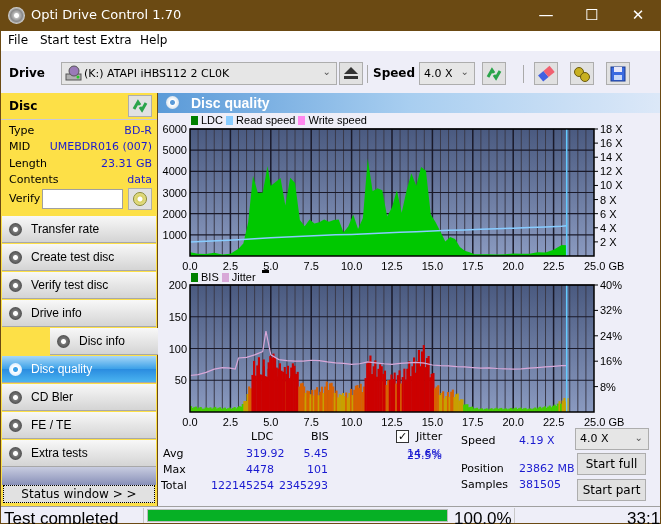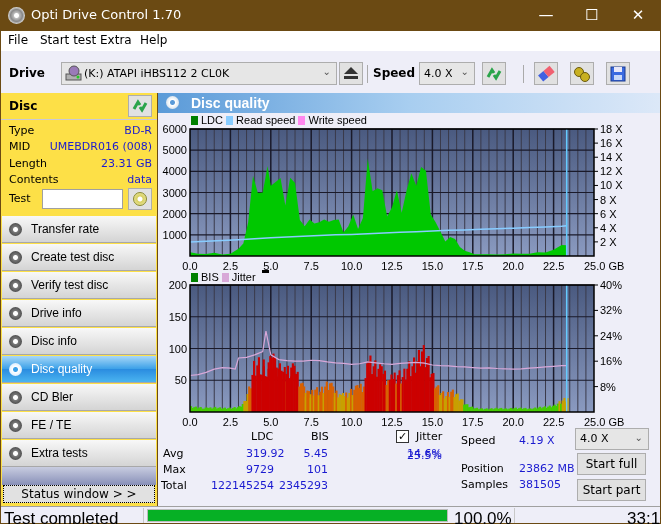--- a/index.html
+++ b/index.html
@@ -138,32 +138,32 @@
         </svg>
       </div>
     </div>
     <div class="disc-sep"></div>
     <div class="info-row" style="top:31px;">
       <span class="k">Type</span>
       <span class="v">BD-R</span>
     </div>
     <div class="info-row" style="top:47px;">
       <span class="k">MID</span>
-      <span class="v">UMEBDR016 (008)</span>
+      <span class="v">UMEBDR016 (007)</span>
     </div>
     <div class="info-row" style="top:64px;">
       <span class="k">Length</span>
       <span class="v">23.31 GB</span>
     </div>
     <div class="info-row" style="top:80px;">
       <span class="k">Contents</span>
       <span class="v">data</span>
     </div>
     <div class="info-row" style="top:99px;width:40px;">
-      <span class="k">Test</span>
+      <span class="k">Verify</span>
     </div>
     <input class="label-input" value="" style="">
     <div class="label-btn">
       <div class="cd"></div>
     </div>
 
     <div class="nav" style="top:123px;">
       <span class="ico"></span>
       <span class="txt">Transfer rate</span>
     </div>
@@ -172,21 +172,21 @@
       <span class="txt">Create test disc</span>
     </div>
     <div class="nav" style="top:179px;">
       <span class="ico"></span>
       <span class="txt">Verify test disc</span>
     </div>
     <div class="nav" style="top:207px;">
       <span class="ico"></span>
       <span class="txt">Drive info</span>
     </div>
-    <div class="nav" style="top:235px;">
+    <div class="nav" style="top:235px;margin-left:48px;">
       <span class="ico"></span>
       <span class="txt">Disc info</span>
     </div>
     <div class="nav active" style="top:263px;">
       <span class="ico"></span>
       <span class="txt">Disc quality</span>
     </div>
     <div class="nav" style="top:291px;">
       <span class="ico"></span>
       <span class="txt">CD Bler</span>
@@ -683,21 +683,21 @@
     <div class="stats" style="left:153px;top:337px;">BIS</div>
     <div style="position:absolute;left:238px;top:337px;width:13px;height:13px;border:1px solid #333;background:#fff;font-size:11px;line-height:11px;text-align:center;">✓</div>
     <div class="stats" style="left:258px;top:337px;">Jitter</div>
 
     <div class="stats" style="left:5px;top:354px;">Avg</div>
     <div class="stats blue" style="left:88px;top:354px;width:36px;text-align:center;">319.92</div>
     <div class="stats blue" style="left:140px;top:354px;width:30px;text-align:right;">5.45</div>
     <div class="stats blue" style="left:240px;top:354px;width:44px;text-align:right;">14.6%</div>
 
     <div class="stats" style="left:5px;top:370px;">Max</div>
-    <div class="stats blue" style="left:80px;top:370px;width:36px;text-align:right;">9729</div>
+    <div class="stats blue" style="left:80px;top:370px;width:36px;text-align:right;">4478</div>
     <div class="stats blue" style="left:140px;top:370px;width:30px;text-align:right;">101</div>
     <div class="stats blue" style="left:240px;top:356px;width:44px;text-align:right;">25.5%</div>
 
     <div class="stats" style="left:3px;top:386px;">Total</div>
     <div class="stats blue" style="left:50px;top:386px;width:66px;text-align:right;">122145254</div>
     <div class="stats blue" style="left:120px;top:386px;width:50px;text-align:right;">2345293</div>
 
     <div class="stats" style="left:303px;top:341px;">Speed</div>
     <div class="stats blue" style="left:361px;top:341px;">4.19 X</div>
     <div class="stats" style="left:303px;top:369px;">Position</div>

